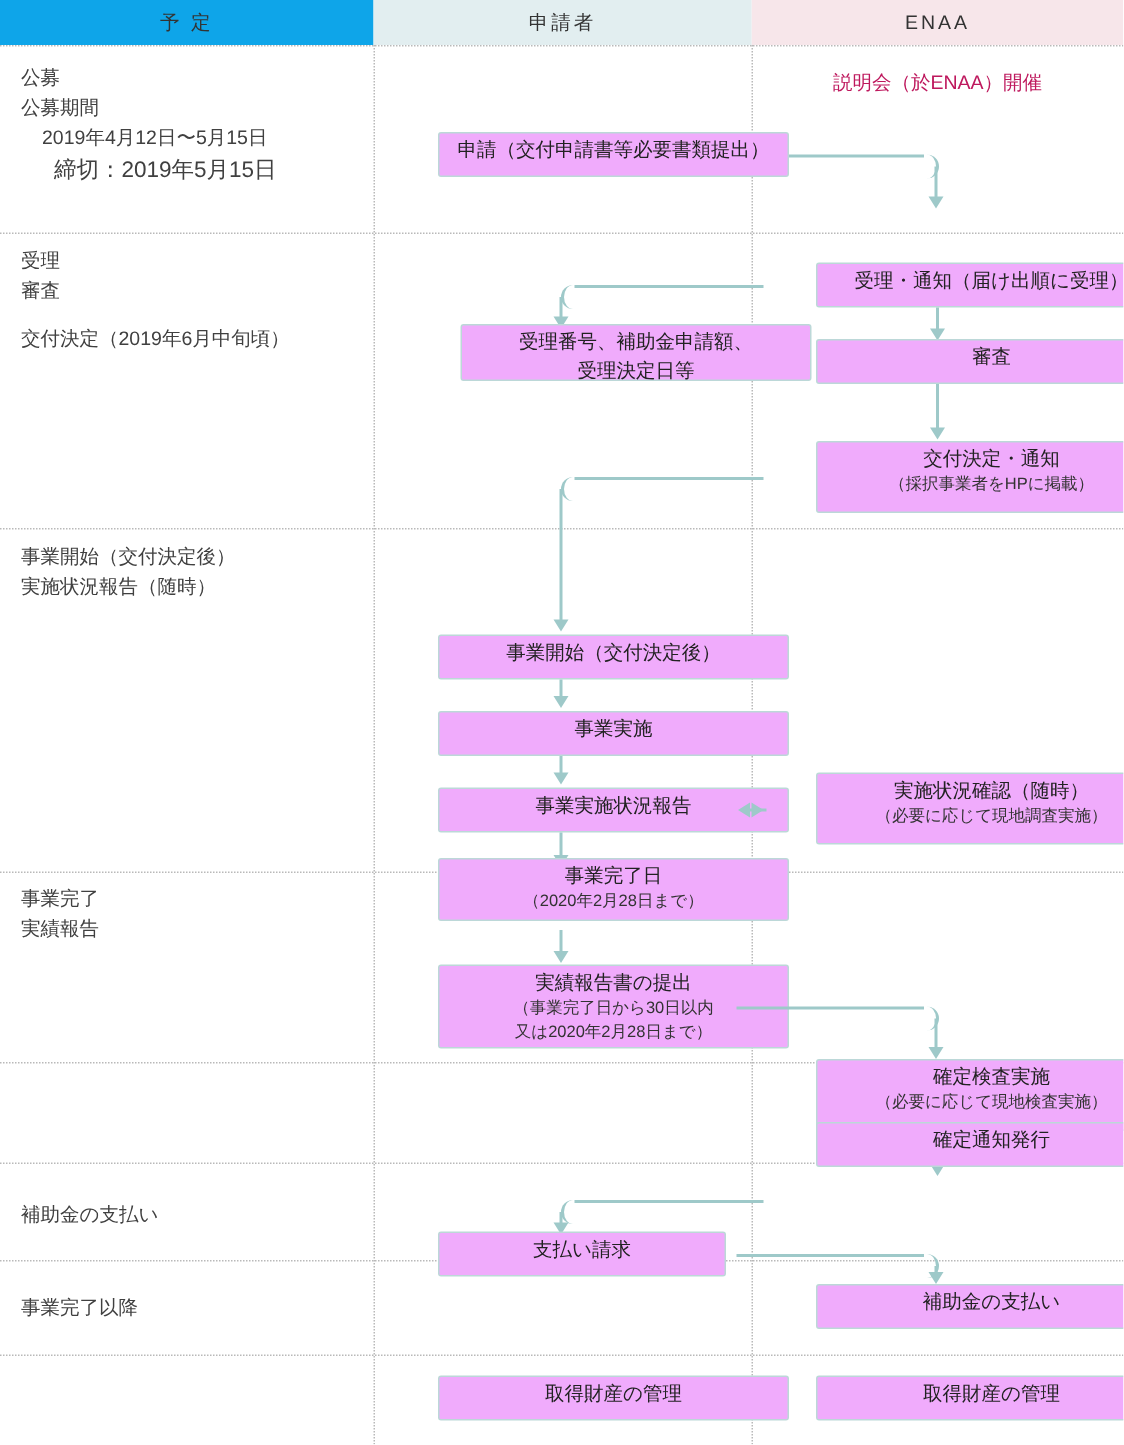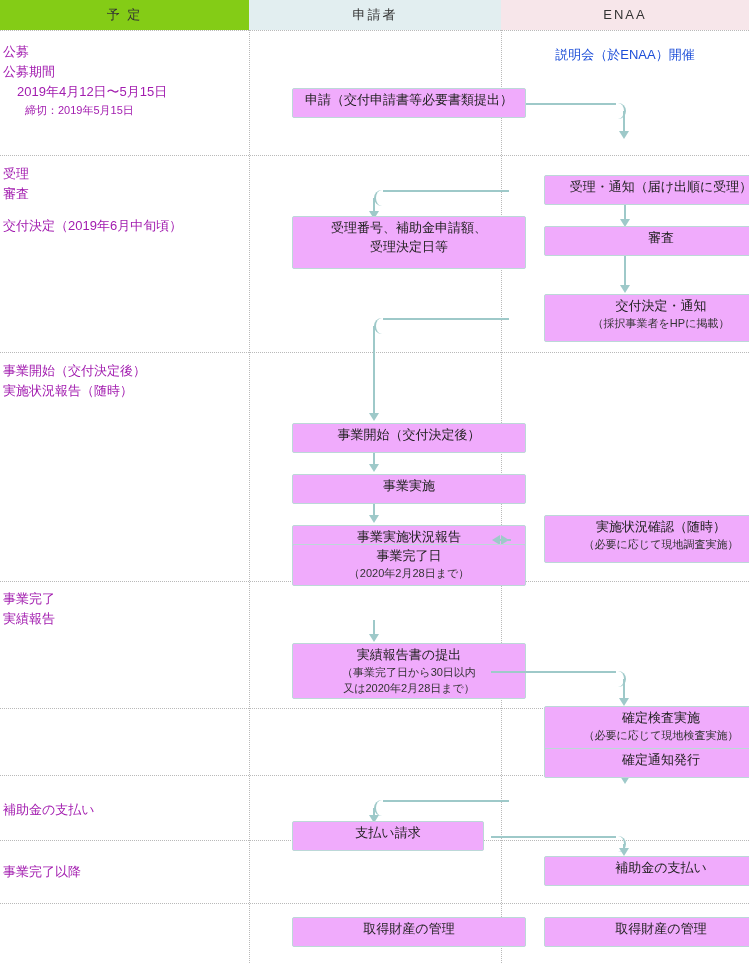--- a/index.html
+++ b/index.html
@@ -23,21 +23,21 @@
   .col-head {
     position: absolute;
     top: 0;
     height: 30px;
     line-height: 30px;
     text-align: center;
     font-size: 13px;
     color: #333333;
     letter-spacing: 2px;
   }
-  #head-schedule { left: 0px;   width: 249px; background: #84cc16; }
+  #head-schedule { left: 0px;   width: 249px; background: #0ea5e9; }
   #head-applicant { left: 249px; width: 252px; background: #e2eef0; }
   #head-enaa     { left: 501px; width: 248px; background: #f7e6ea; }
 
   
   .vsep {
     position: absolute;
     top: 30px;
     bottom: 0;
     width: 0;
     border-left: 1px dotted #b9b9b9;
@@ -50,28 +50,28 @@
     position: absolute;
     left: 0;
     width: 749px;
     height: 0;
     border-top: 1px dotted #b9b9b9;
   }
 
   
   .sched {
     position: absolute;
-    left: 3px;
+    left: 14px;
     width: 242px;
     font-size: 13px;
-    color: #a21caf;
+    color: #404040;
     line-height: 1.55;
   }
   .sched .sub {
-    font-size: 11px;
+    font-size: 15px;
   }
   .sched .indent {
     padding-left: 14px;
   }
   .sched .indent2 {
     padding-left: 22px;
   }
 
   
   .box {
@@ -91,21 +91,21 @@
     padding: 2px 4px;
     margin-left: 35px;
   }
   .box .sub {
     font-size: 11px;
     color: #333333;
   }
   .plain {
     position: absolute;
     font-size: 13px;
-    color: #1d4ed8;
+    color: #be185d;
     text-align: center;
   }
 
   
   .ln {
     position: absolute;
     background: #9ec9c9;
   }
   .lnv { width: 2px; }
   .lnh { height: 2px; }
@@ -207,21 +207,21 @@
   </div>
 
   <div class="ln lnh" style="left:383px; top:190px; width:126px;"></div>
   <div class="elbow" style="left:374px; top:190px; width:16px; height:16px; border-right:none; border-top:none; border-bottom:none;"></div>
   <div class="ln lnv" style="left:373px; top:198px; width:2px; height:16px;"></div>
   <div class="arrow-down" style="left:369px; top:211px;"></div>
 
   <div class="ln lnv" style="left:624px; top:205px; width:2px; height:17px;"></div>
   <div class="arrow-down" style="left:620px; top:219px;"></div>
 
-  <div class="box" style="left:257px; top:216px; width:234px; height:53px;">
+  <div class="box" style="left:272px; top:216px; width:234px; height:38px;">
     <div>受理番号、補助金申請額、</div>
     <div>受理決定日等</div>
   </div>
 
   <div class="box" style="left:509px; top:226px; width:234px; height:30px;">
     <div>審査</div>
   </div>
 
   <div class="ln lnv" style="left:624px; top:256px; width:2px; height:31px;"></div>
   <div class="arrow-down" style="left:620px; top:285px;"></div>
@@ -257,21 +257,21 @@
   <div class="arrow-right" style="left:501px; top:535px;"></div>
 
   <div class="ln lnv" style="left:373px; top:555px; width:2px; height:17px;"></div>
   <div class="arrow-down" style="left:369px; top:570px;"></div>
 
   <div class="box" style="left:509px; top:515px; width:234px; height:48px;">
     <div>実施状況確認（随時）</div>
     <div class="sub">（必要に応じて現地調査実施）</div>
   </div>
 
-  <div class="box" style="left:257px; top:544px; width:234px; height:42px;">
+  <div class="box" style="left:257px; top:572px; width:234px; height:42px;">
     <div>事業完了日</div>
     <div class="sub">（2020年2月28日まで）</div>
   </div>
   <div class="ln lnv" style="left:373px; top:620px; width:2px; height:16px;"></div>
   <div class="arrow-down" style="left:369px; top:634px;"></div>
 
   <div class="box" style="left:257px; top:643px; width:234px; height:56px;">
     <div>実績報告書の提出</div>
     <div class="sub">（事業完了日から30日以内</div>
     <div class="sub">又は2020年2月28日まで）</div>

